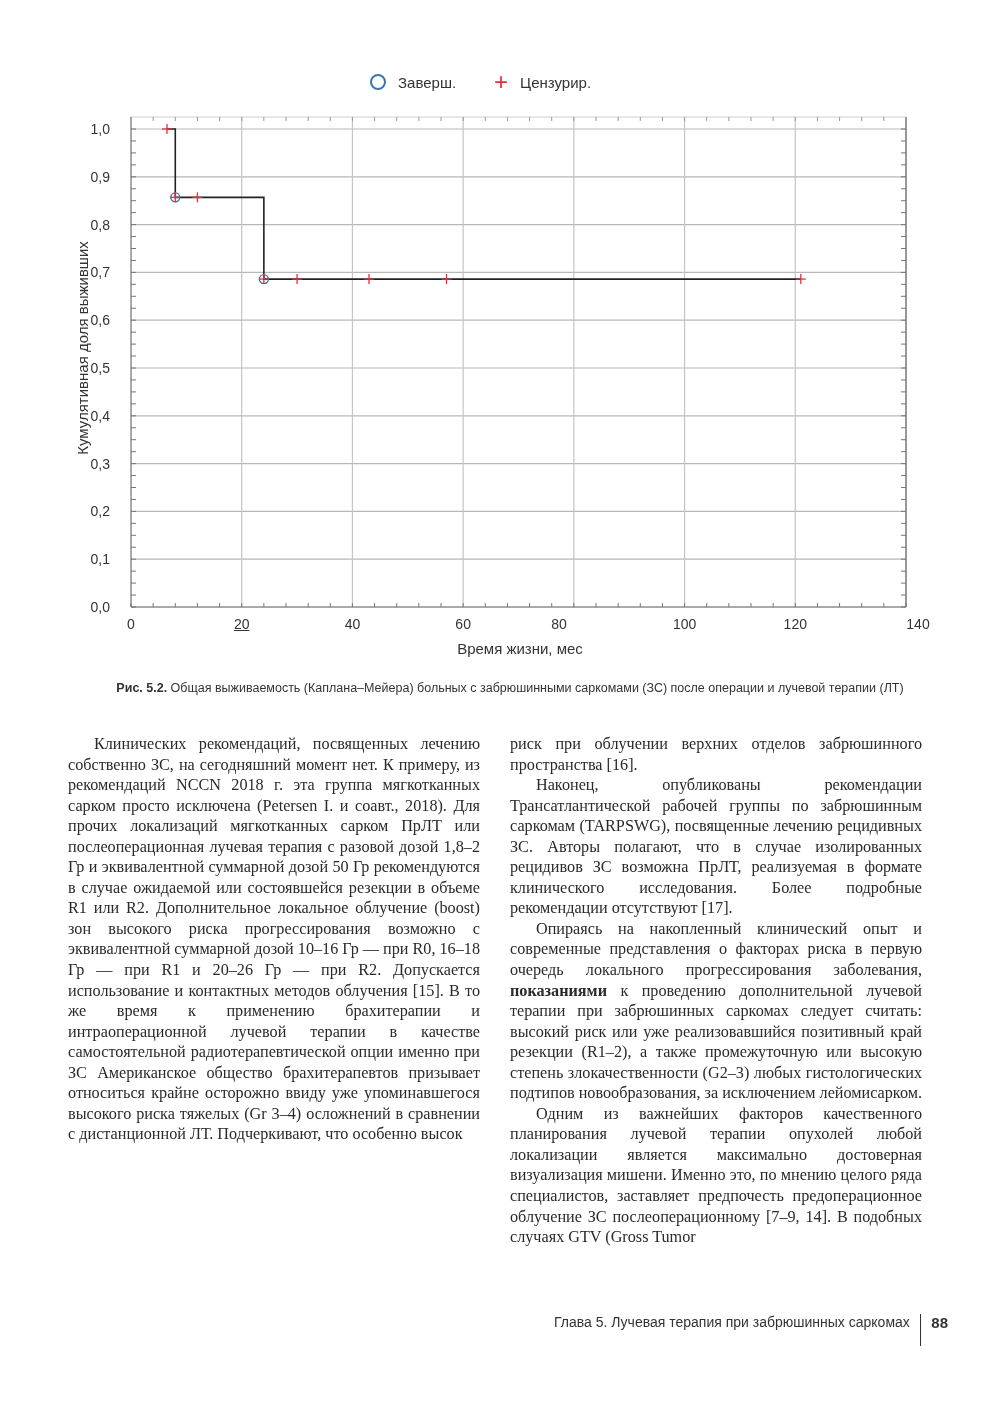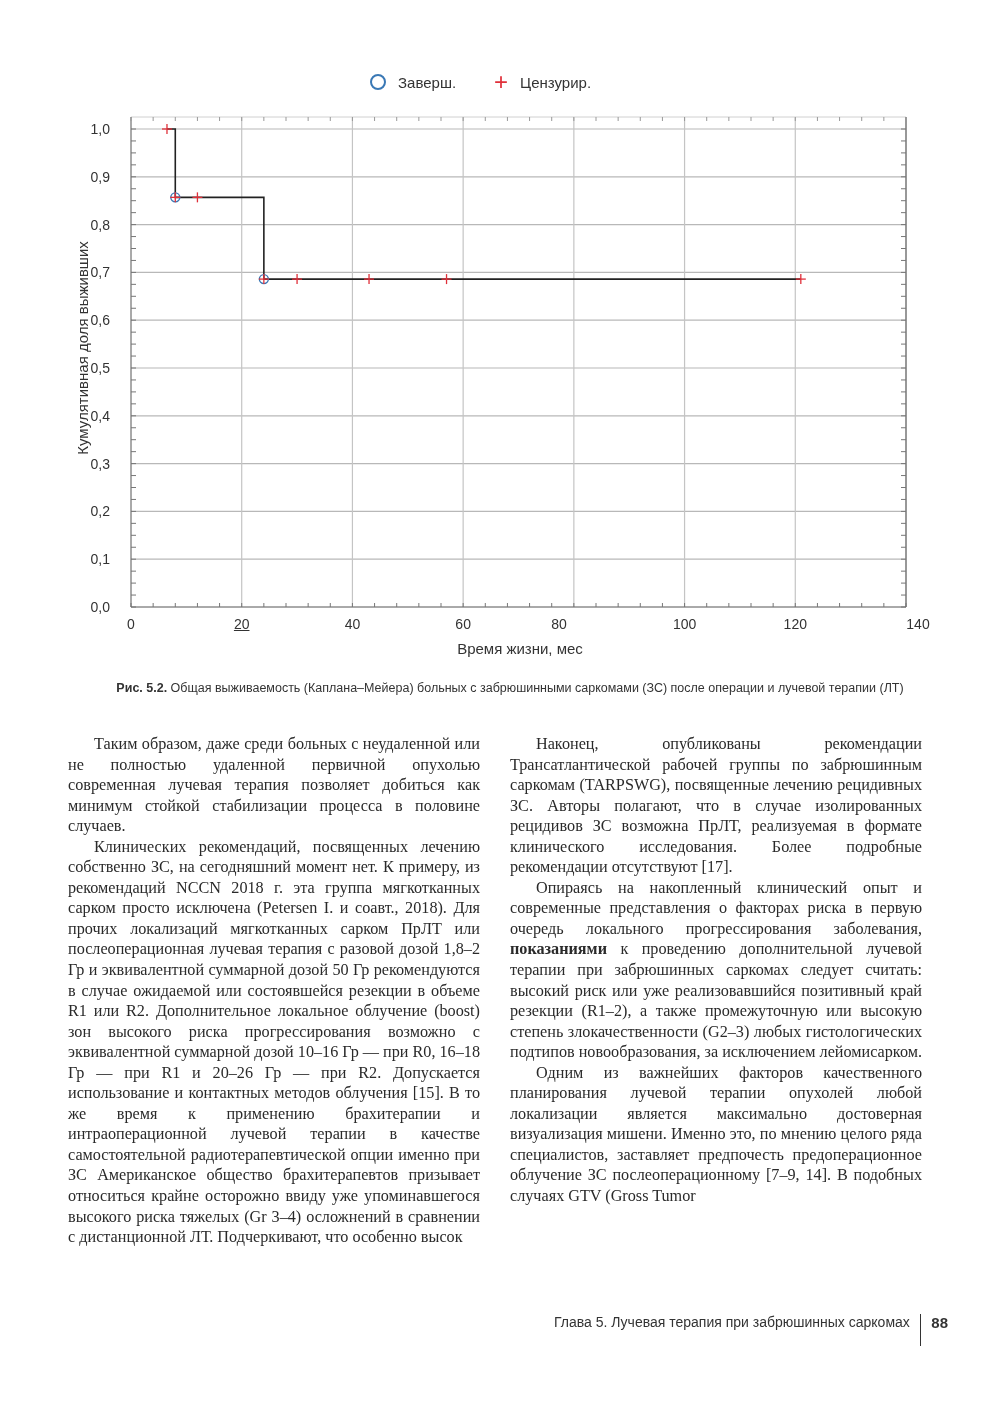--- a/index.html
+++ b/index.html
@@ -264,25 +264,25 @@
       <div class="tick-x sans" style="left: 795.286px;">120</div>
       <div class="tick-x sans" style="left: 906px; margin-left: 12px;">140</div>
     </div>
 </div>
 
 <div class="caption">
   <b>Рис. 5.2.</b><span> Общая выживаемость (Каплана–Мейера) больных с забрюшинными саркомами (ЗС) после операции и лучевой терапии (ЛТ)</span>
 </div>
 
 <div class="col col-left">
-  <p>Таким образом, даже среди больных с неудаленной или не полностью удаленной первичной опухолью современная лучевая терапия позволяет добиться как минимум стойкой стабилизации процесса в половине случаев.</p>
   <p>Клинических рекомендаций, посвященных лечению собственно ЗС, на сегодняшний момент нет. К примеру, из рекомендаций NCCN 2018 г. эта группа мягкотканных сарком просто исключена (Petersen I. и соавт., 2018). Для прочих локализаций мягкотканных сарком ПрЛТ или послеоперационная лучевая терапия с разовой дозой 1,8–2 Гр и эквивалентной суммарной дозой 50 Гр рекомендуются в случае ожидаемой или состоявшейся резекции в объеме R1 или R2. Дополнительное локальное облучение (boost) зон высокого риска прогрессирования возможно с эквивалентной суммарной дозой 10–16 Гр — при R0, 16–18 Гр — при R1 и 20–26 Гр — при R2. Допускается использование и контактных методов облучения [15]. В то же время к применению брахитерапии и интраоперационной лучевой терапии в качестве самостоятельной радиотерапевтической опции именно при ЗС Американское общество брахитерапевтов призывает относиться крайне осторожно ввиду уже упоминавшегося высокого риска тяжелых (Gr 3–4) осложнений в сравнении с дистанционной ЛТ. Подчеркивают, что особенно высок</p>
 </div>
 
 <div class="col col-right">
+  <p class="noindent">риск при облучении верхних отделов забрюшинного пространства [16].</p>
   <p>Наконец, опубликованы рекомендации Трансатлантической рабочей группы по забрюшинным саркомам (TARPSWG), посвященные лечению рецидивных ЗС. Авторы полагают, что в случае изолированных рецидивов ЗС возможна ПрЛТ, реализуемая в формате клинического исследования. Более подробные рекомендации отсутствуют [17].</p>
   <p><span>Опираясь на накопленный клинический опыт и современные представления о факторах риска в первую очередь локального прогрессирования заболевания, </span><b>показаниями</b><span> к проведению дополнительной лучевой терапии при забрюшинных саркомах следует считать: высокий риск или уже реализовавшийся позитивный край резекции (R1–2), а также промежуточную или высокую степень злокачественности (G2–3) любых гистологических подтипов новообразования, за исключением лейомисарком.</span></p>
   <p>Одним из важнейших факторов качественного планирования лучевой терапии опухолей любой локализации является максимально достоверная визуализация мишени. Именно это, по мнению целого ряда специалистов, заставляет предпочесть предоперационное облучение ЗС послеоперационному [7–9, 14]. В подобных случаях GTV (Gross Tumor</p>
 </div>
 
 <div class="footer">
   <span>Глава 5. Лучевая терапия при забрюшинных саркомах</span>
   <span class="sep"></span>
   <span class="num">88</span>
 </div>

